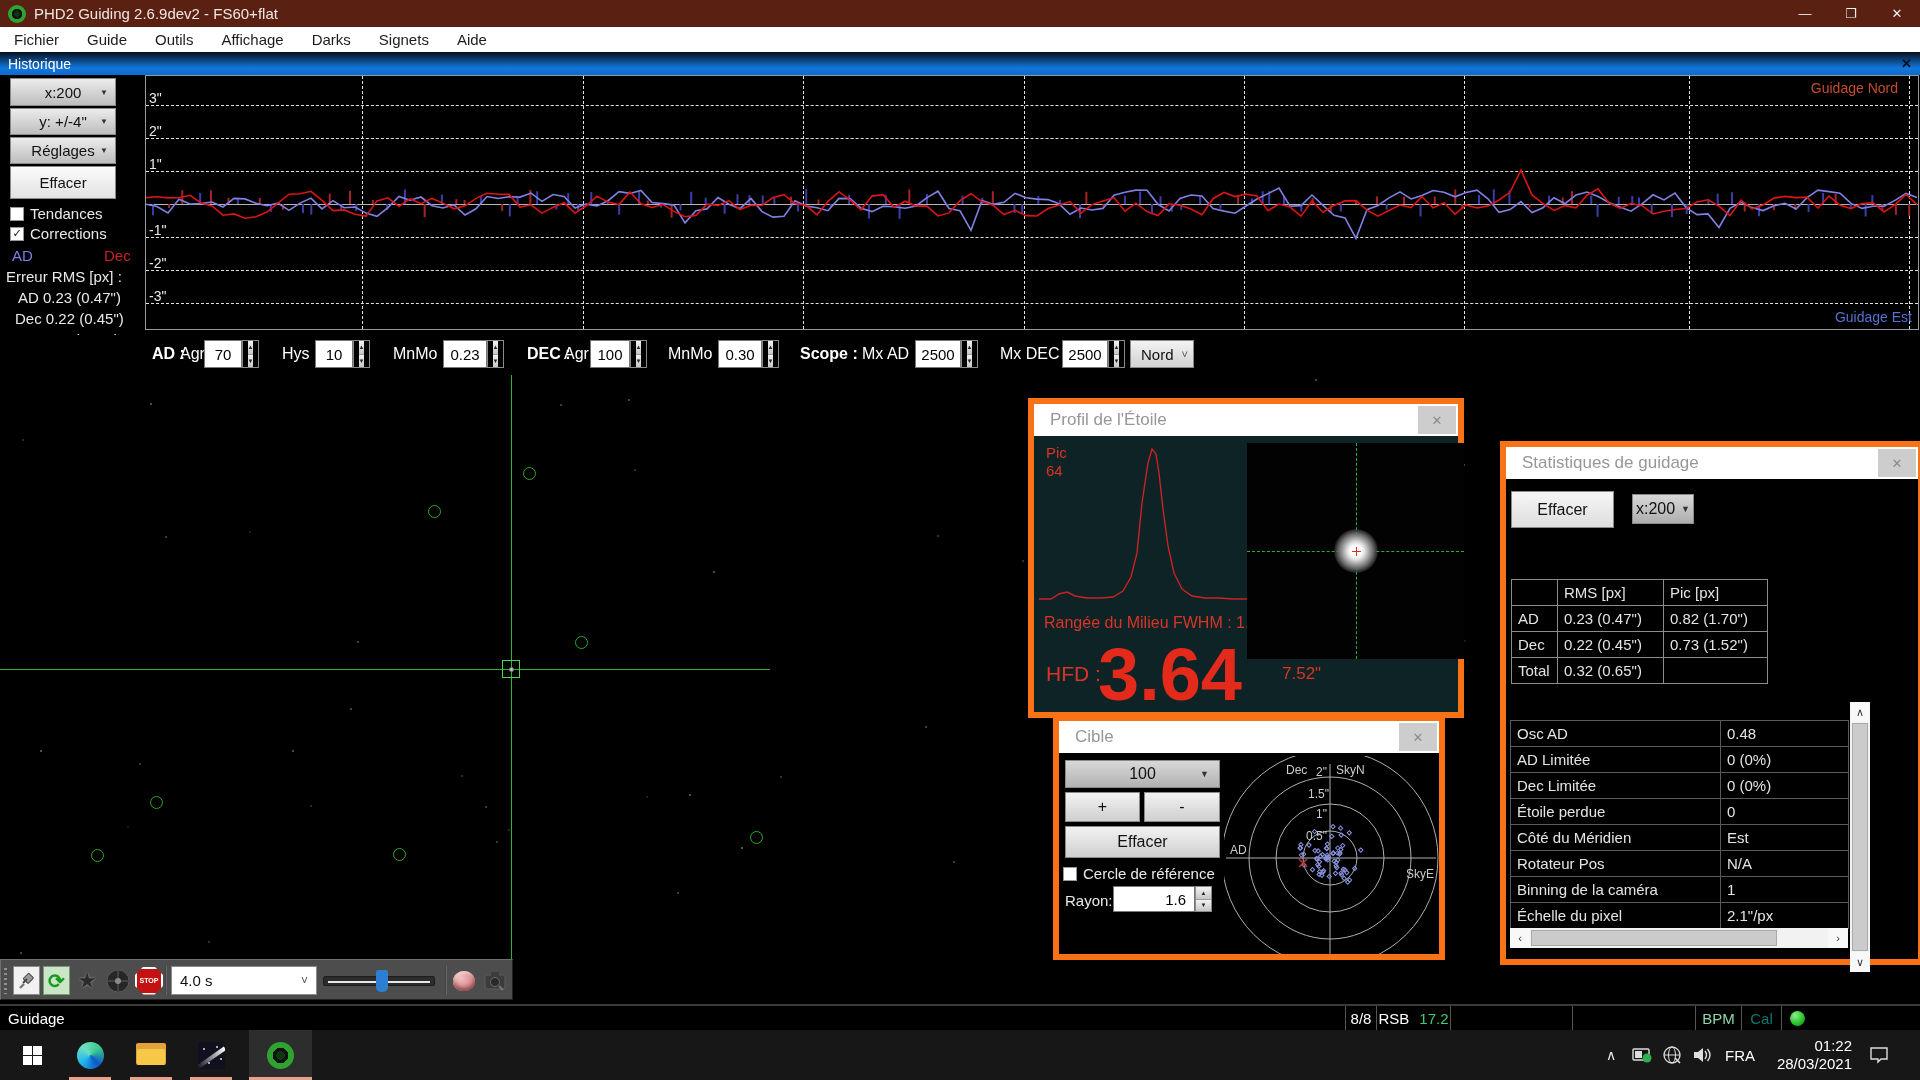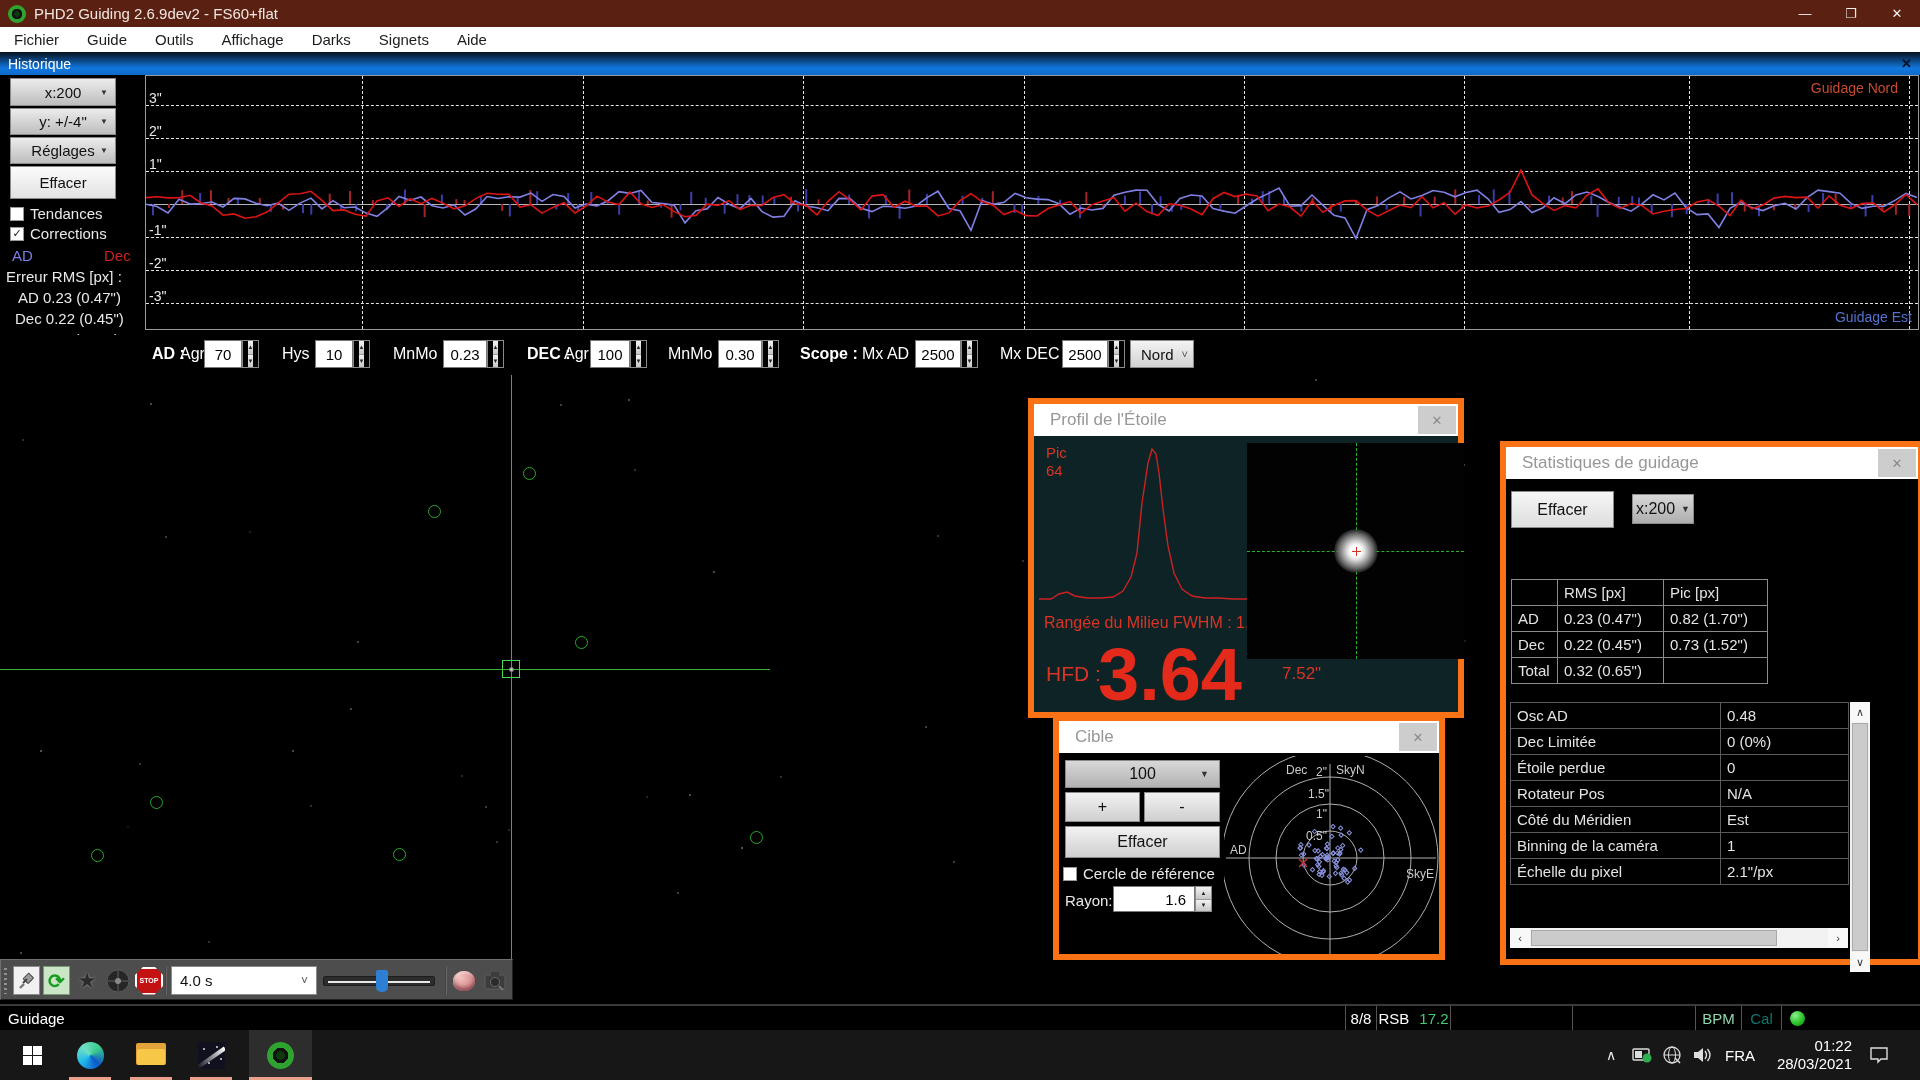--- a/index.html
+++ b/index.html
@@ -653,41 +653,45 @@
               <td>0.22 (0.45")</td>
               <td>0.73 (1.52")</td>
         </tr>
         <tr>
           <td>Total</td>
               <td>0.32 (0.65")</td>
               <td></td>
         </tr>
       </tbody>
         </table>
-      <table class="dtable" style="left:4px;top:223px">
+      <table class="dtable" style="left:4px;top:241px">
         <tbody>
             <tr>
               <td style="width:210px">Osc AD</td>
               <td style="width:128px">0.48</td>
             </tr>
         <tr>
+              <td>AD Limitée</td>
+              <td>0 (0%)</td>
+            </tr>
+        <tr>
               <td>Dec Limitée</td>
               <td>0 (0%)</td>
             </tr>
         <tr>
               <td>Étoile perdue</td>
               <td>0</td>
             </tr>
         <tr>
+              <td>Côté du Méridien</td>
+              <td>Est</td>
+            </tr>
+        <tr>
               <td>Rotateur Pos</td>
               <td>N/A</td>
-            </tr>
-        <tr>
-              <td>Côté du Méridien</td>
-              <td>Est</td>
             </tr>
         <tr>
               <td>Binning de la caméra</td>
               <td>1</td>
             </tr>
         <tr>
               <td>Échelle du pixel</td>
               <td>2.1"/px</td>
             </tr>
       </tbody>

